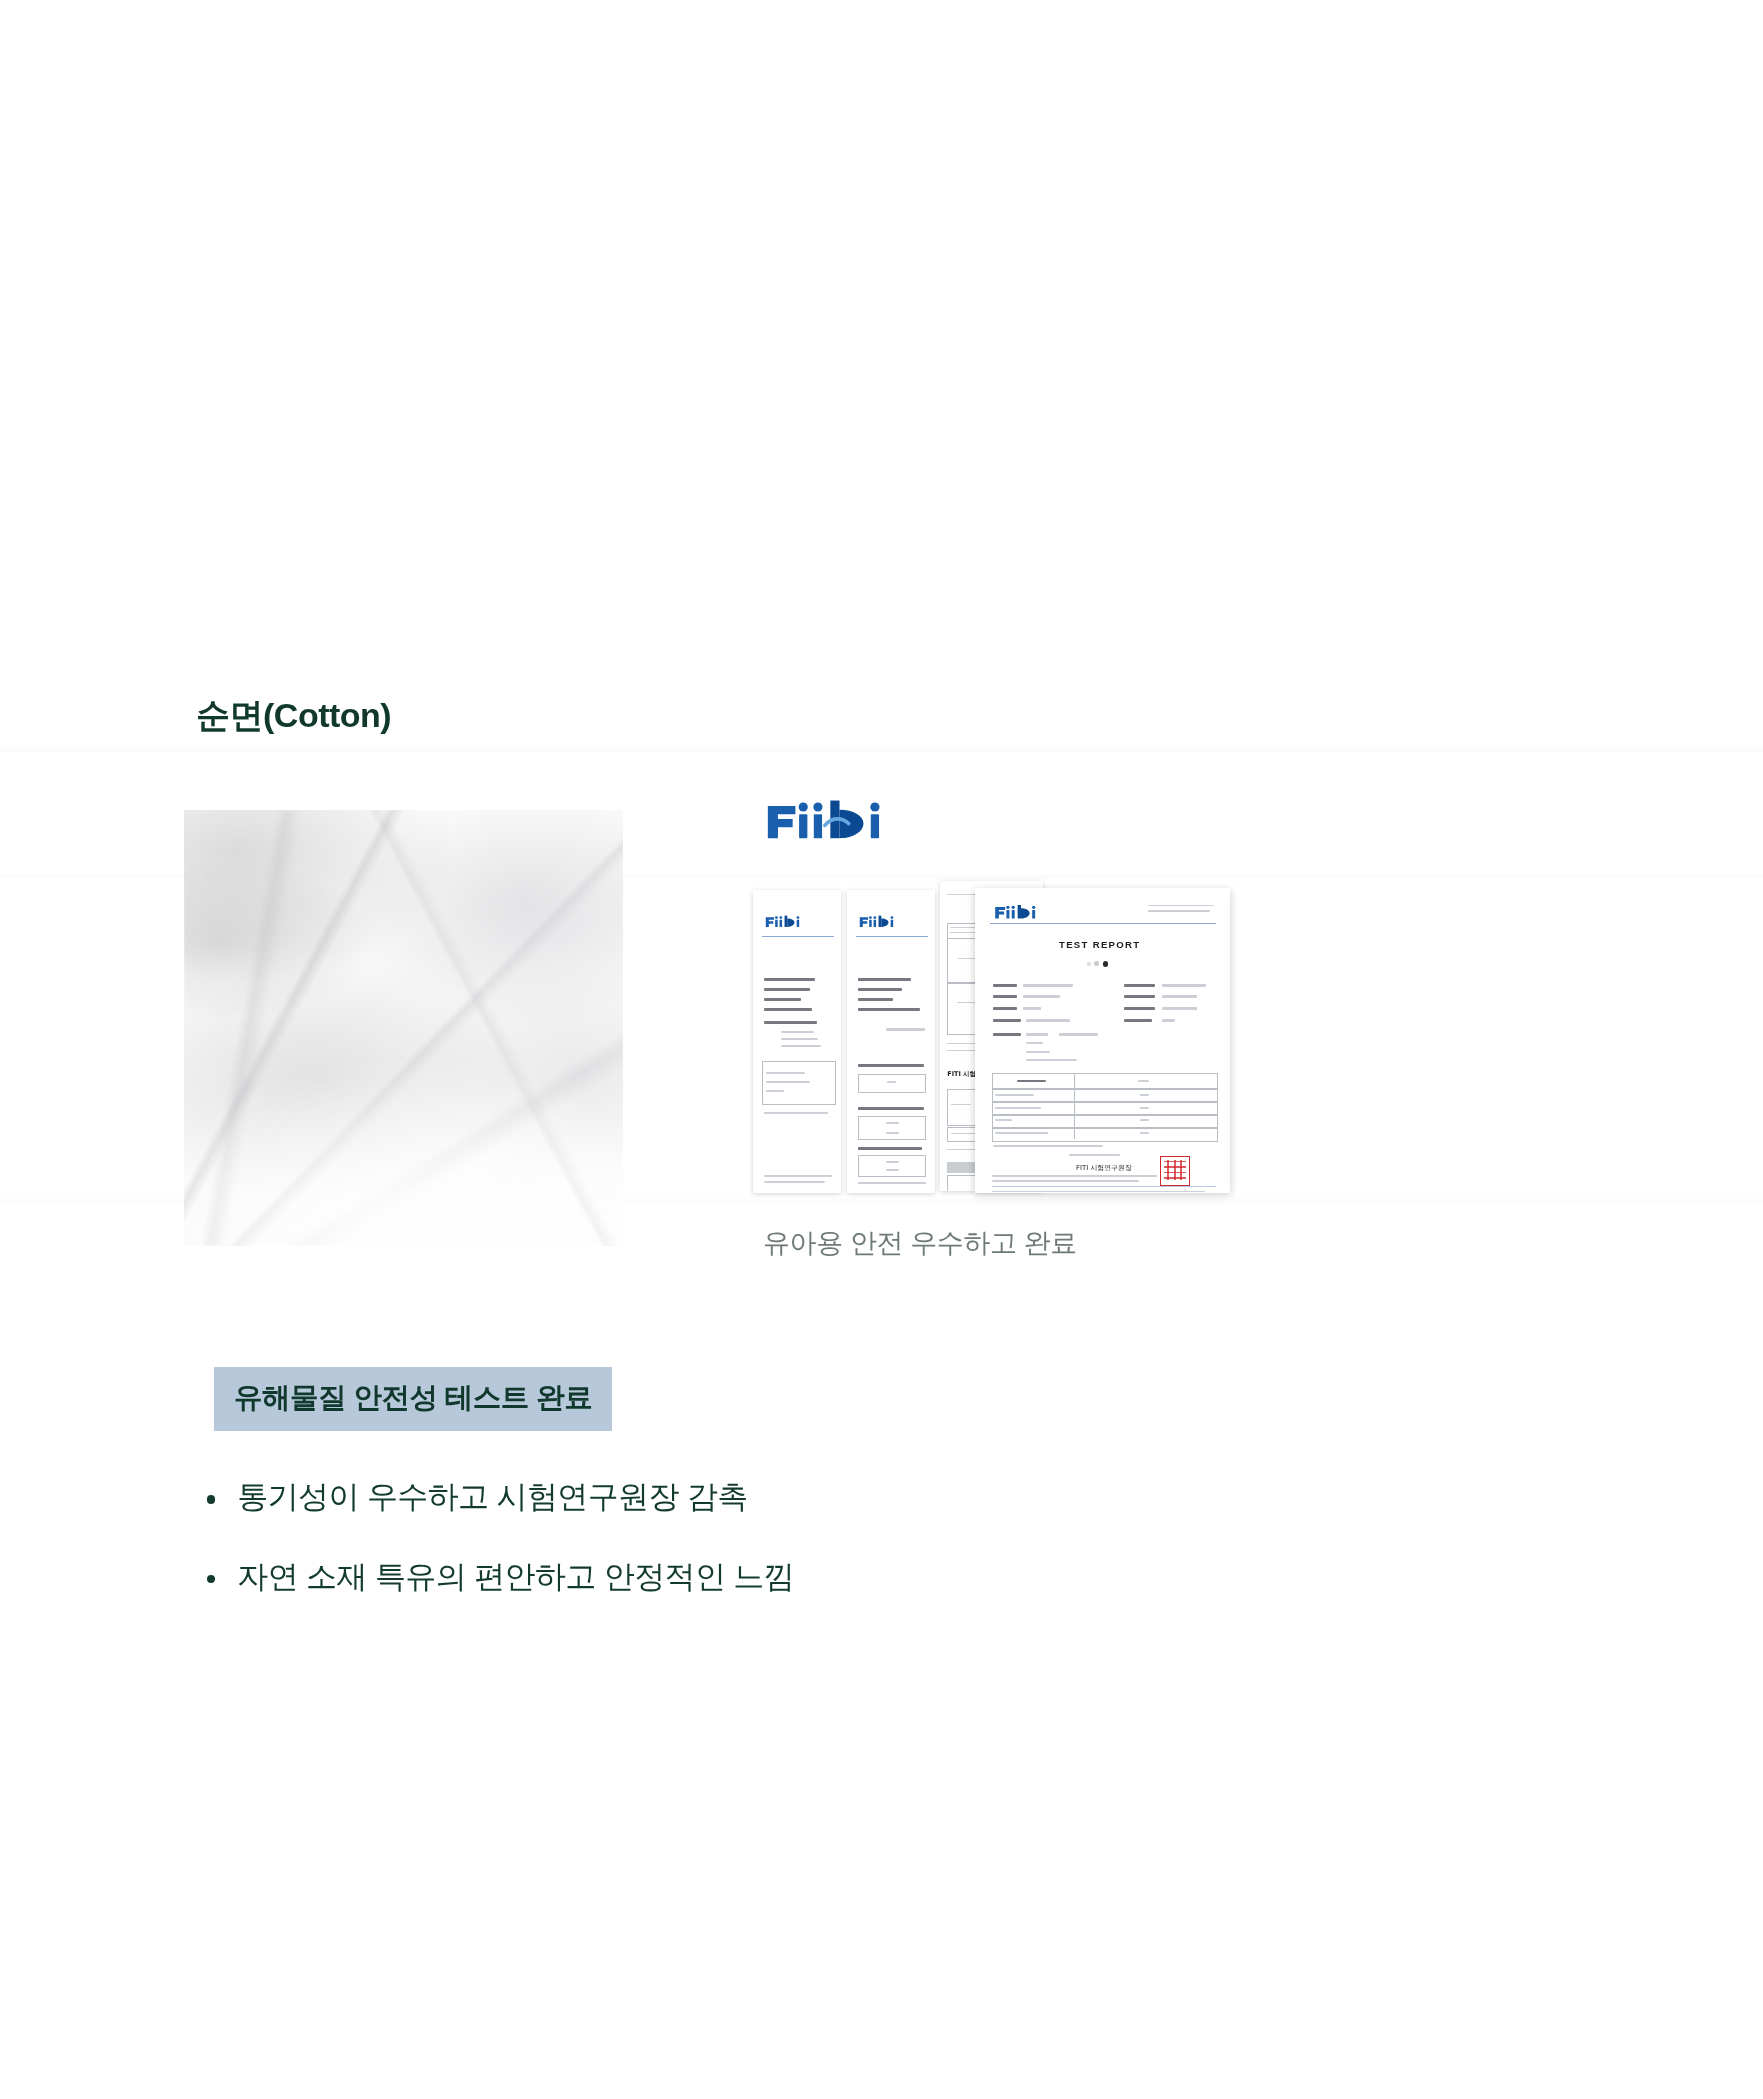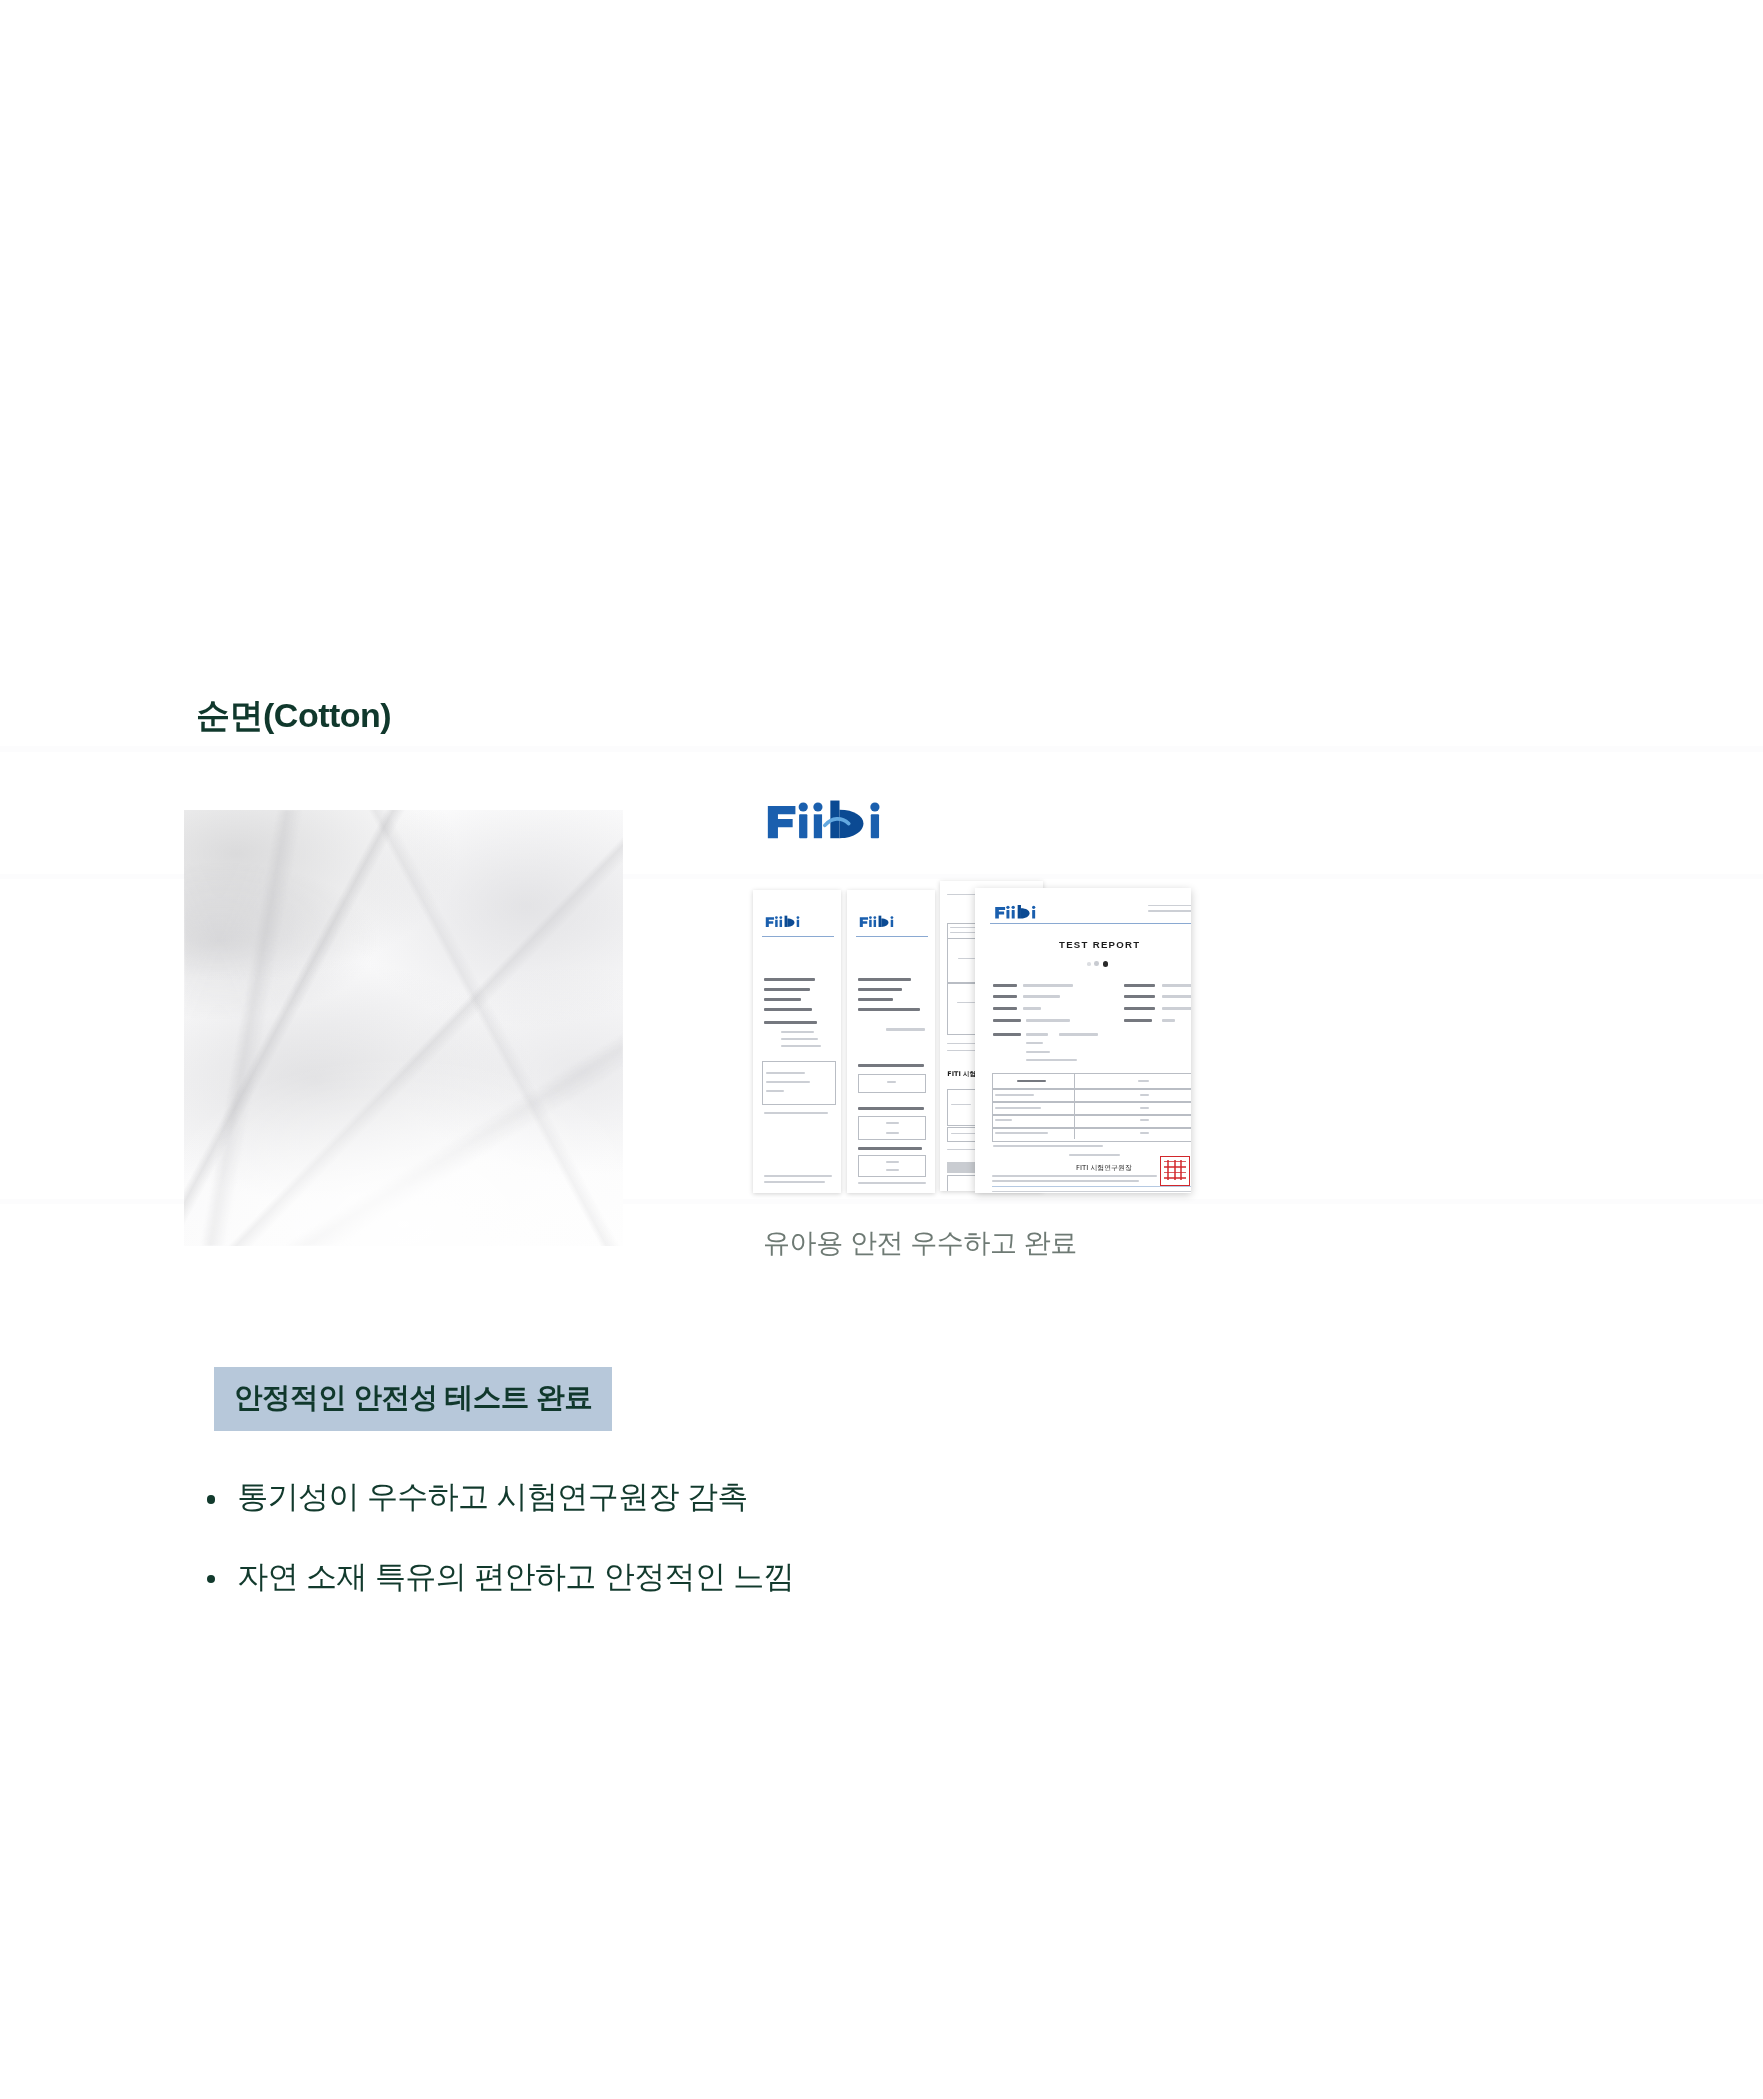--- a/index.html
+++ b/index.html
@@ -104,21 +104,21 @@
   }
   .doc{
     position:absolute;
     background:#ffffff;
     box-shadow:0 0.9px 4.6px rgba(0,0,0,.18);
     overflow:hidden;
   }
   .doc-a{left:0px;  top:13px; width:88px;  height:303px;}
   .doc-b{left:94px;top:13px; width:88px;  height:303px;}
   .doc-c{left:187px;top:3.7px;  width:103px; height:310px;}
-  .doc-d{left:222px;top:11px; width:216px; height:305px; box-shadow:0 1.8px 8.3px rgba(0,0,0,.22);}
+  .doc-d{left:222px;top:11px; width:255px; height:305px; box-shadow:0 1.8px 8.3px rgba(0,0,0,.22);}
 
   .mini-logo{position:absolute;}
   .doc-hr{position:absolute;background:#2a63ad;opacity:.55;}
   .txtline{position:absolute;background:#5f6470;opacity:.55;border-radius:0.9px;}
   .txtline.dk{background:#3b3f48;opacity:.7;}
   .txtline.lt{background:#9aa0ab;opacity:.5;}
   .boxline{position:absolute;border:0.9px solid #b9bdc4;}
   .fillbox{position:absolute;background:#c9ccd1;}
   .report-title{
     position:absolute;
@@ -441,21 +441,21 @@
       <div class="txtline lt" style="left:16.5px;top:287px;width:165px;height:1.8px;"></div>
       <div class="txtline lt" style="left:16.5px;top:292px;width:147px;height:1.8px;"></div>
       <div class="doc-hr" style="left:16.5px;top:298px;width:224px;height:0.9px;opacity:.35;"></div>
       <div class="txtline lt" style="left:16.5px;top:303px;width:213px;height:0.9px;"></div>
 
     </div>
   </div>
 
   <div class="doc-caption">유아용 안전 우수하고 완료</div>
 
-  <div class="badge">안정적인 안전성 테스트 완료</div>
+  <div class="badge">유해물질 안전성 테스트 완료</div>
 
   <div class="bullets">
     <div class="bullet">
       <span class="dot"></span>
       <span class="btxt">통기성이 우수하고 시험연구원장 감촉</span>
     </div>
     <div class="bullet">
       <span class="dot"></span>
       <span class="btxt">자연 소재 특유의 편안하고 안정적인 느낌</span>
     </div>

